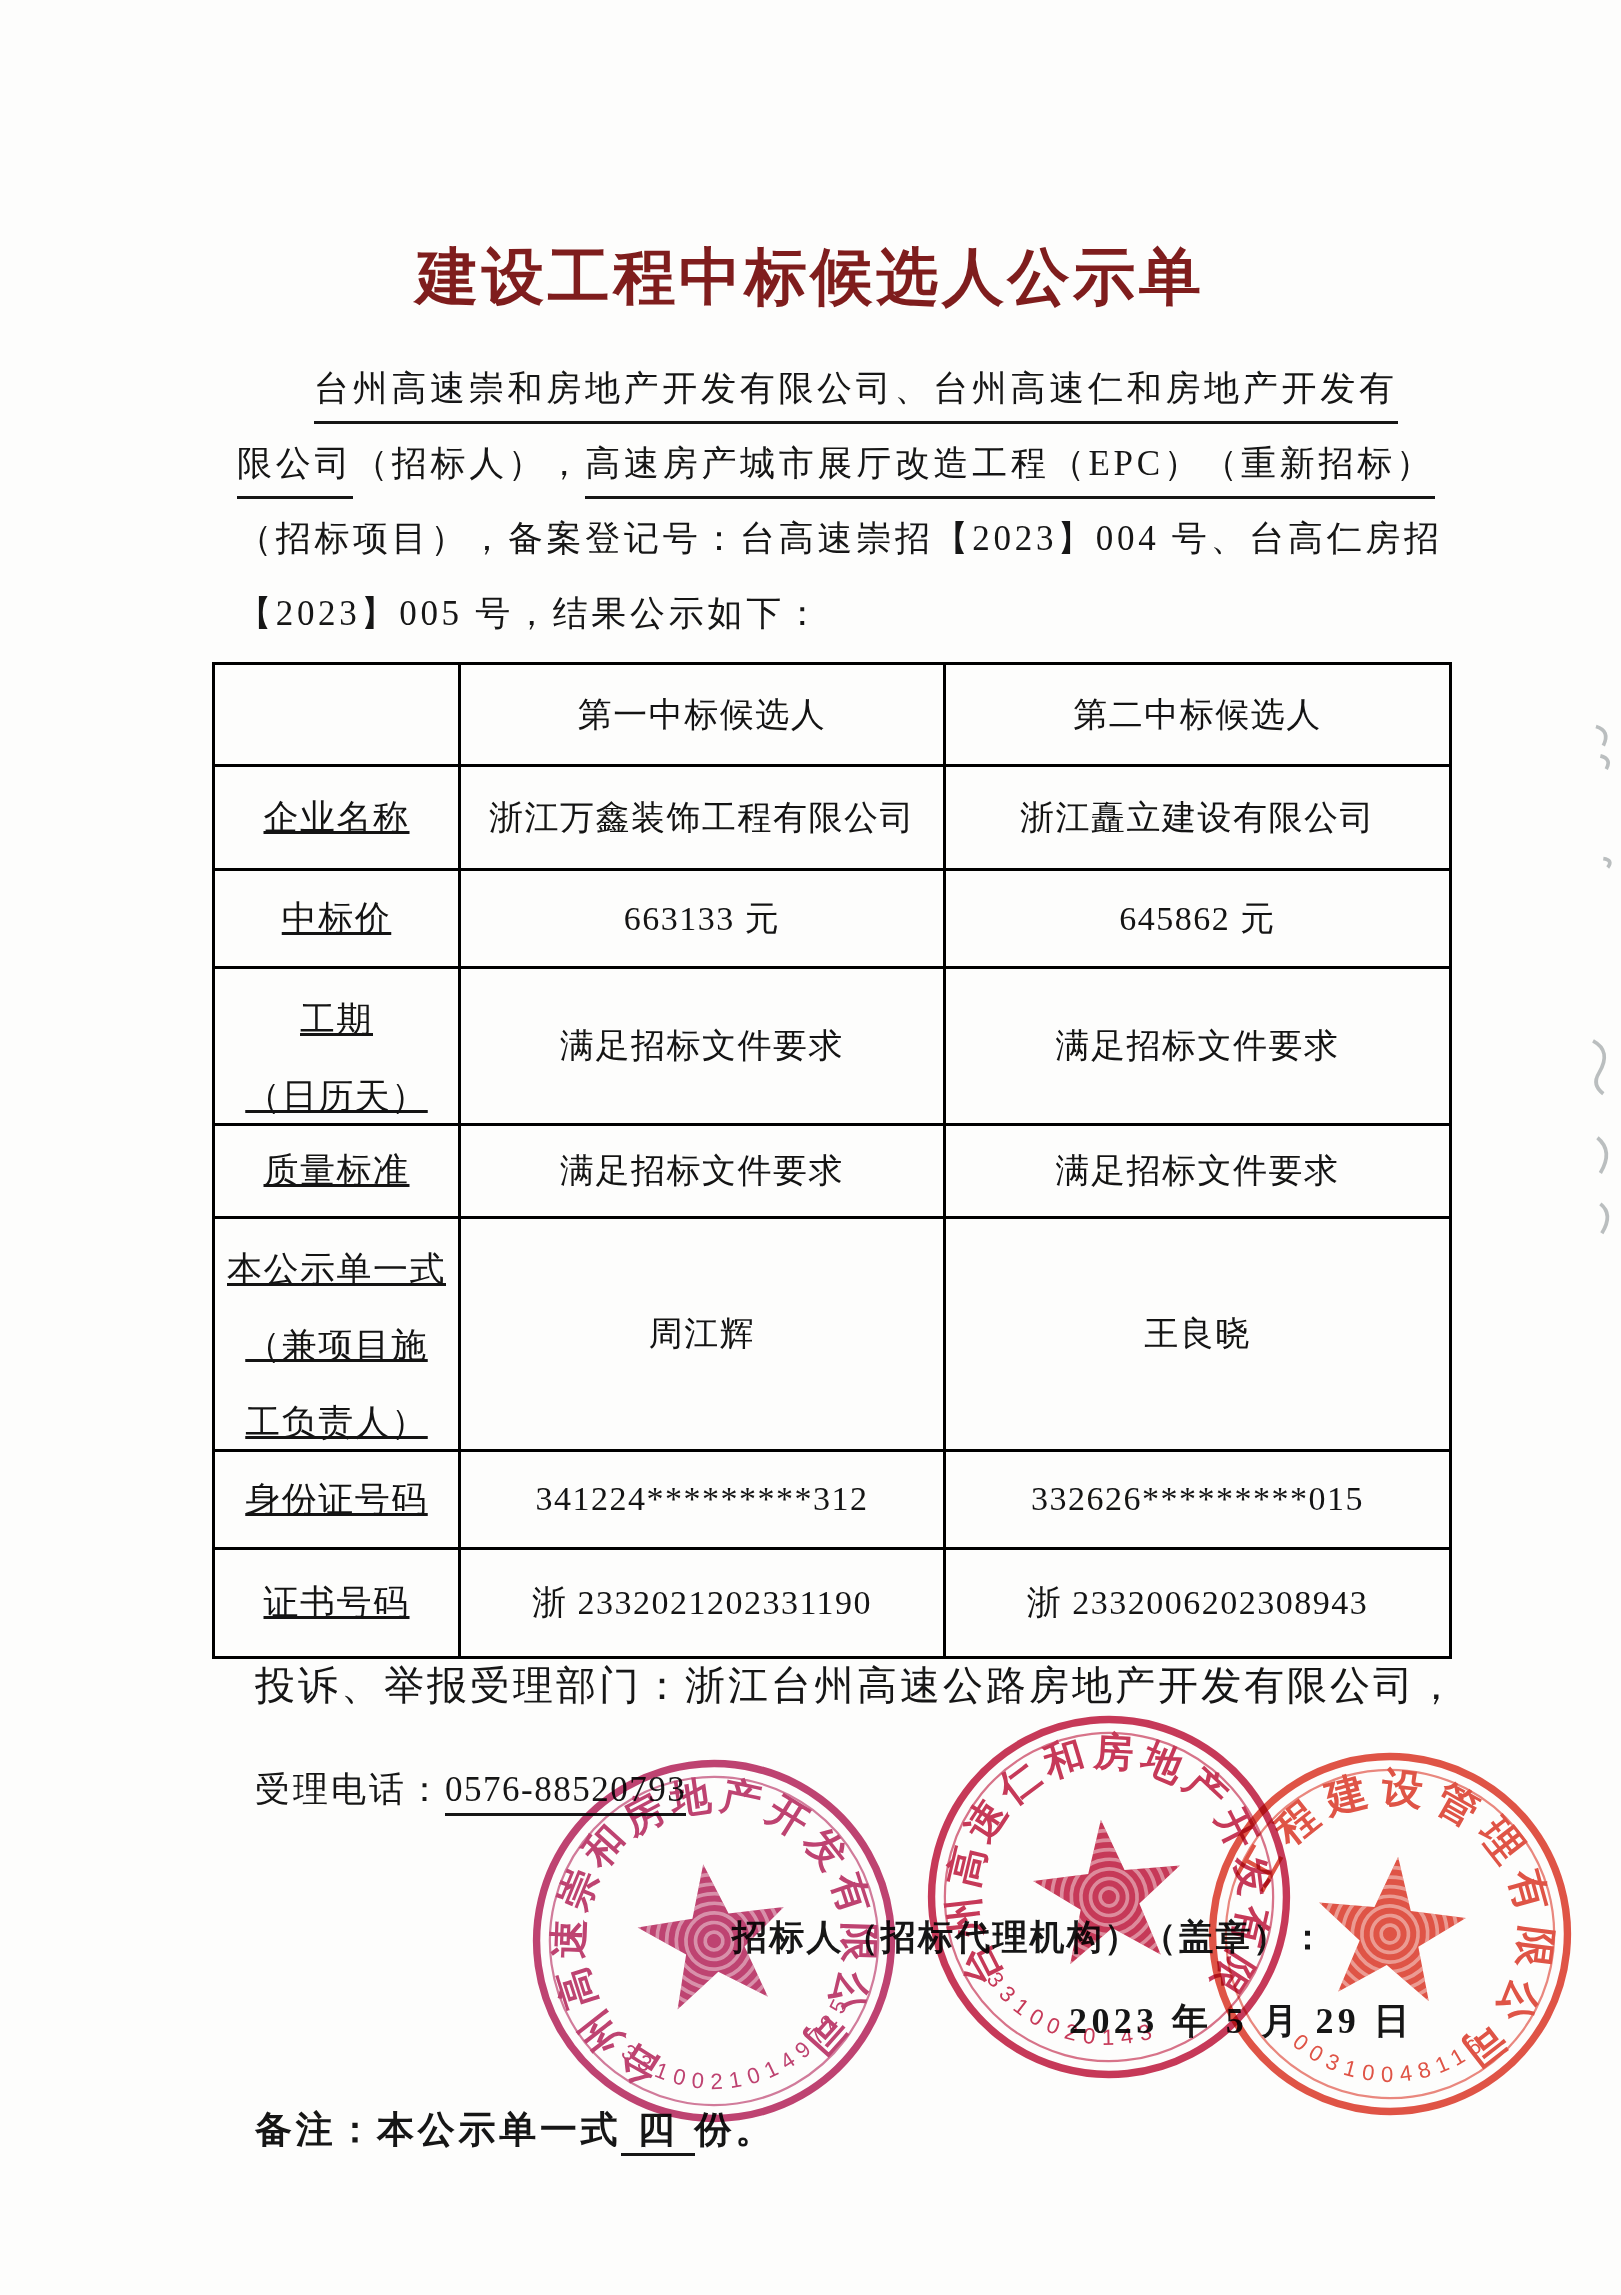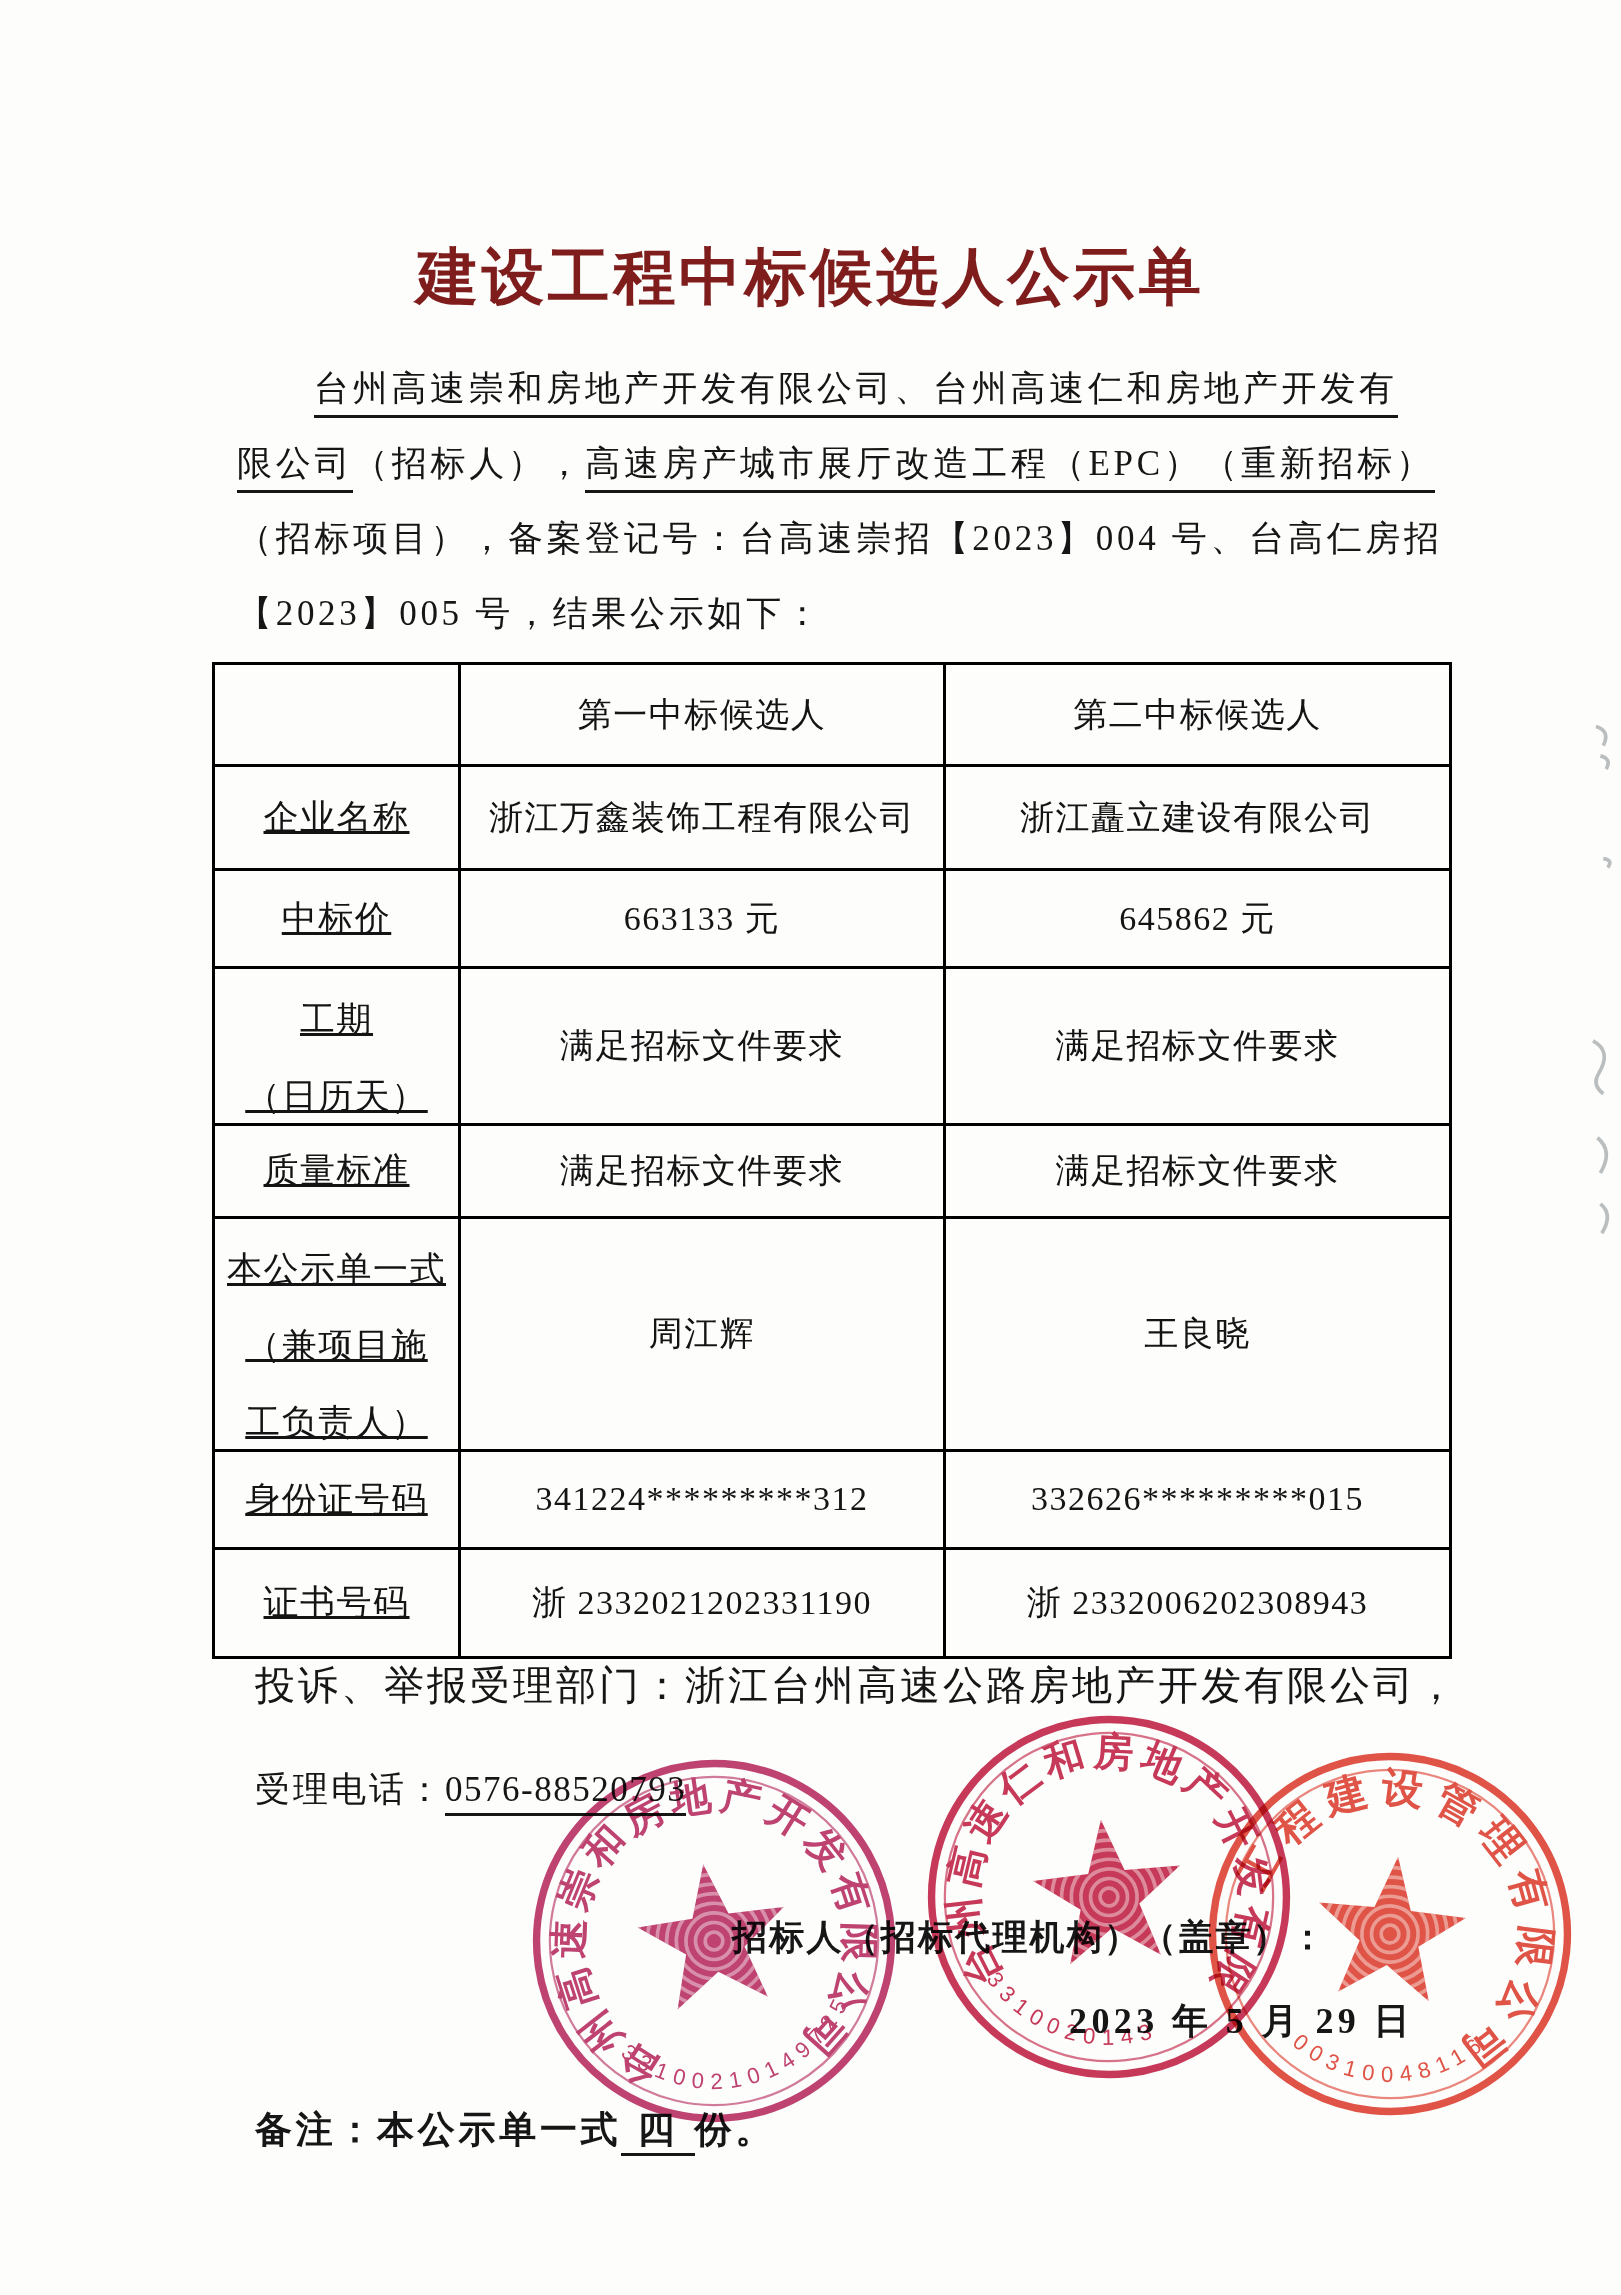--- a/index.html
+++ b/index.html
@@ -16,21 +16,21 @@
     margin:0;text-align:center;
     font-family:"Liberation Sans","DejaVu Sans",sans-serif;
     font-weight:700;font-size:62px;letter-spacing:3.7px;color:#7f1d1d;
   }
   .intro{
     position:absolute;left:237px;top:351px;width:1213px;
     font-size:35px;line-height:75px;letter-spacing:3.7px;
   }
   .intro .iline{height:75px;white-space:nowrap;}
   .indent1{padding-left:77px;}
-  .u{border-bottom:3px solid #161616;padding-bottom:7px;}
+  .u{border-bottom:3px solid #161616;padding-bottom:13px;}
   table.bid{
     position:absolute;left:212px;top:662px;
     width:1237px;border-collapse:collapse;table-layout:fixed;
     font-size:34px;color:#141414;
   }
   table.bid td{
     border:3px solid #000000;text-align:center;vertical-align:middle;
     padding:0 6px;letter-spacing:1.5px;
   }
   td.lbl{font-size:35px;text-decoration:underline;}

